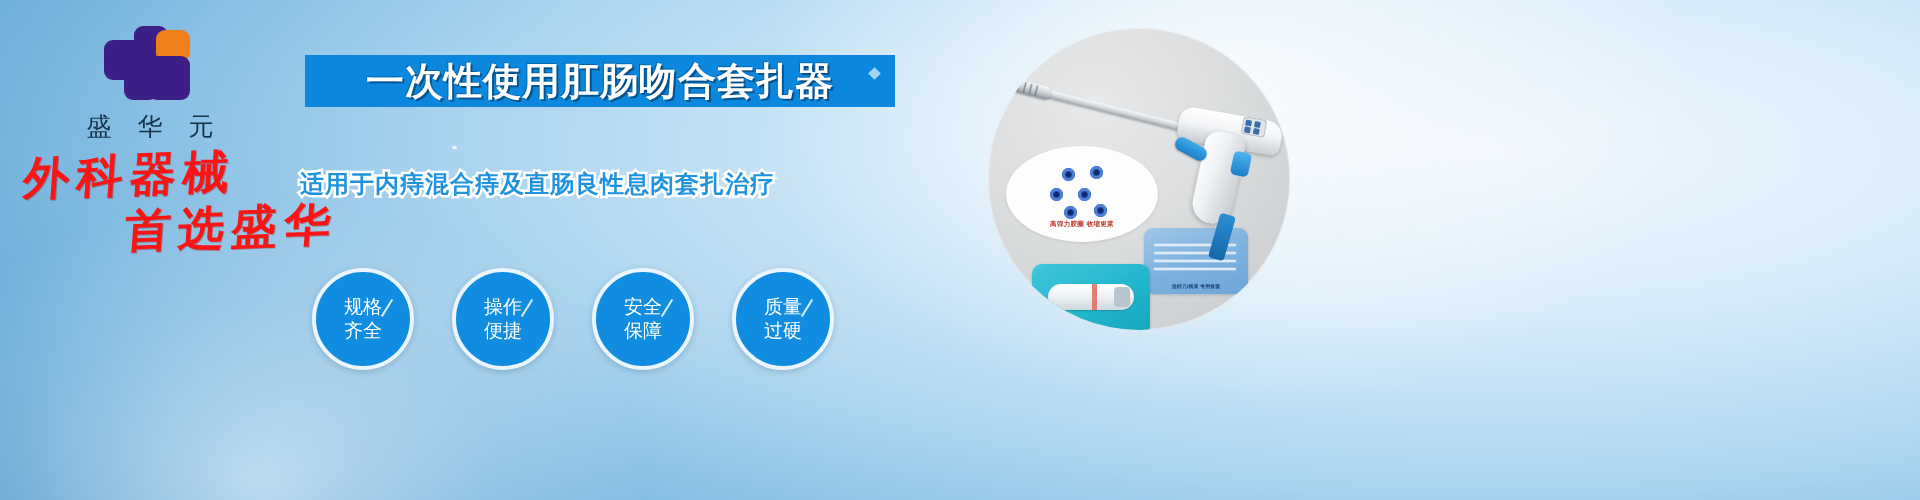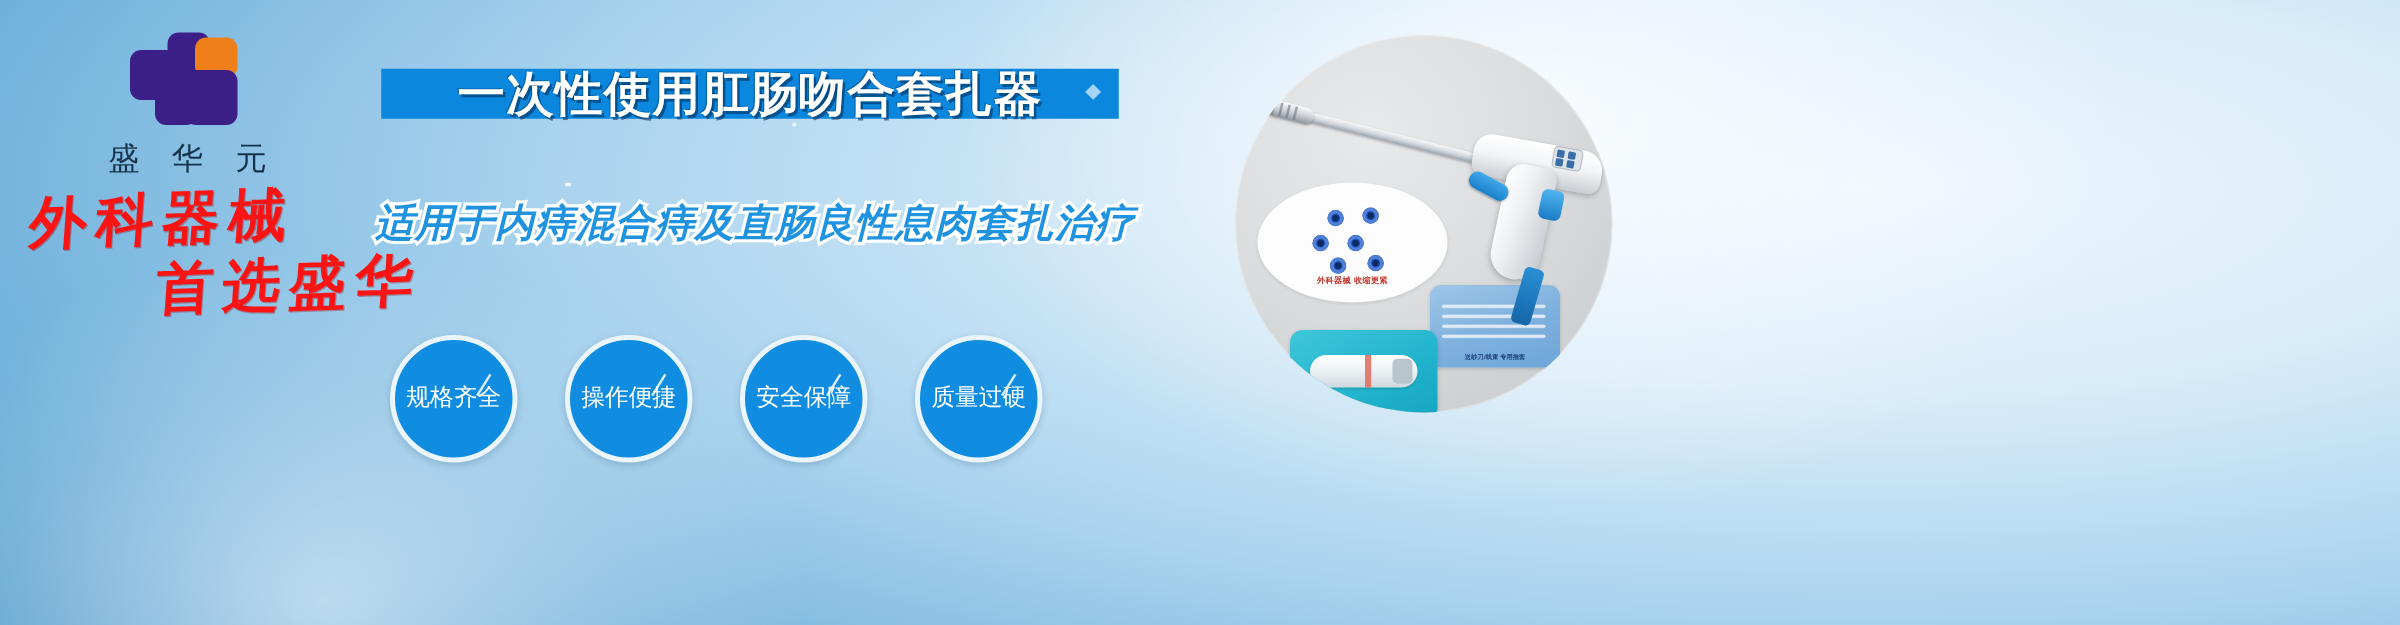--- a/index.html
+++ b/index.html
@@ -43,52 +43,51 @@
   
   .calli{position:absolute;left:22px;top:150px;color:#fb1414;
      font-family:"DejaVu Serif","Liberation Serif",serif;font-weight:700;
      font-size:46px;letter-spacing:7px;line-height:1.0;
      text-shadow:1px 1px 0 rgba(150,0,0,.35);
      transform:skewX(-6deg) rotate(-2deg);}
   .calli .l2{display:block;margin-left:105px;margin-top:10px;}
 
   
   .title-bar{
-    position:absolute;left:305px;top:55px;width:590px;height:40px;
+    position:absolute;left:305px;top:55px;width:590px;height:52px;
     background:#0b87dd;
     display:flex;align-items:center;justify-content:center;
   }
   .title-bar .tick{position:absolute;right:16px;top:14px;width:9px;height:9px;
     background:#bfe2fa;transform:rotate(45deg);opacity:.85;}
   .title-text{
     font-size:38px;font-weight:700;color:#fff;letter-spacing:1px;
     font-family:"DejaVu Sans",sans-serif;
     text-shadow:2px 2px 0 rgba(0,40,80,.55), -1px -1px 0 rgba(0,40,80,.35);
     white-space:nowrap;
   }
 
   
   .subtitle{
-    position:absolute;left:300px;top:158px;
-    font-size:31px;font-weight:700;letter-spacing:1px;
+    position:absolute;left:300px;top:168px;
+    font-size:24px;font-weight:700;letter-spacing:1px;
     font-family:"DejaVu Sans",sans-serif;
     color:#1f93e0;white-space:nowrap;
     -webkit-text-stroke:5px #ffffff;
     paint-order:stroke fill;
     text-shadow:0 0 2px rgba(255,255,255,.9);
-    font-style:italic;
   }
 
   
   .features{position:absolute;left:312px;top:268px;display:flex;gap:38px;}
   .feat{
     position:relative;width:94px;height:94px;border-radius:50%;
     background:#108ce0;border:4px solid #eaf5fd;
     box-shadow:0 2px 6px rgba(20,70,110,.22);
-    display:flex;align-items:center;justify-content:center;
+    display:flex;flex-direction:column;align-items:center;justify-content:center;
     color:#fff;font-size:19px;line-height:1.25;font-weight:400;
     font-family:"DejaVu Sans",sans-serif;
   }
   .feat .slash{
     position:absolute;right:22px;top:26px;width:2px;height:20px;
     background:rgba(255,255,255,.85);transform:rotate(32deg);
   }
   .feat span{display:block;}
 
   
@@ -245,21 +244,21 @@
 
   <div class="product">
 
     <div class="p-oval">
       <span class="ring" style="left:56px;top:22px;"></span>
       <span class="ring" style="left:84px;top:20px;"></span>
       <span class="ring" style="left:44px;top:42px;"></span>
       <span class="ring" style="left:72px;top:42px;"></span>
       <span class="ring" style="left:58px;top:60px;"></span>
       <span class="ring" style="left:88px;top:58px;"></span>
-      <div class="cap">外科器械 收缩更紧</div>
+      <div class="cap">高弹力胶圈 收缩更紧</div>
     </div>
 
     <div class="p-needles">
       <i class="nd" style="left:10px;top:16px;width:82px;"></i>
       <i class="nd" style="left:10px;top:24px;width:82px;"></i>
       <i class="nd" style="left:10px;top:32px;width:82px;"></i>
       <i class="nd" style="left:10px;top:40px;width:82px;"></i>
       <div class="cap2">送纱刀/线束 专用推套</div>
     </div>
 

